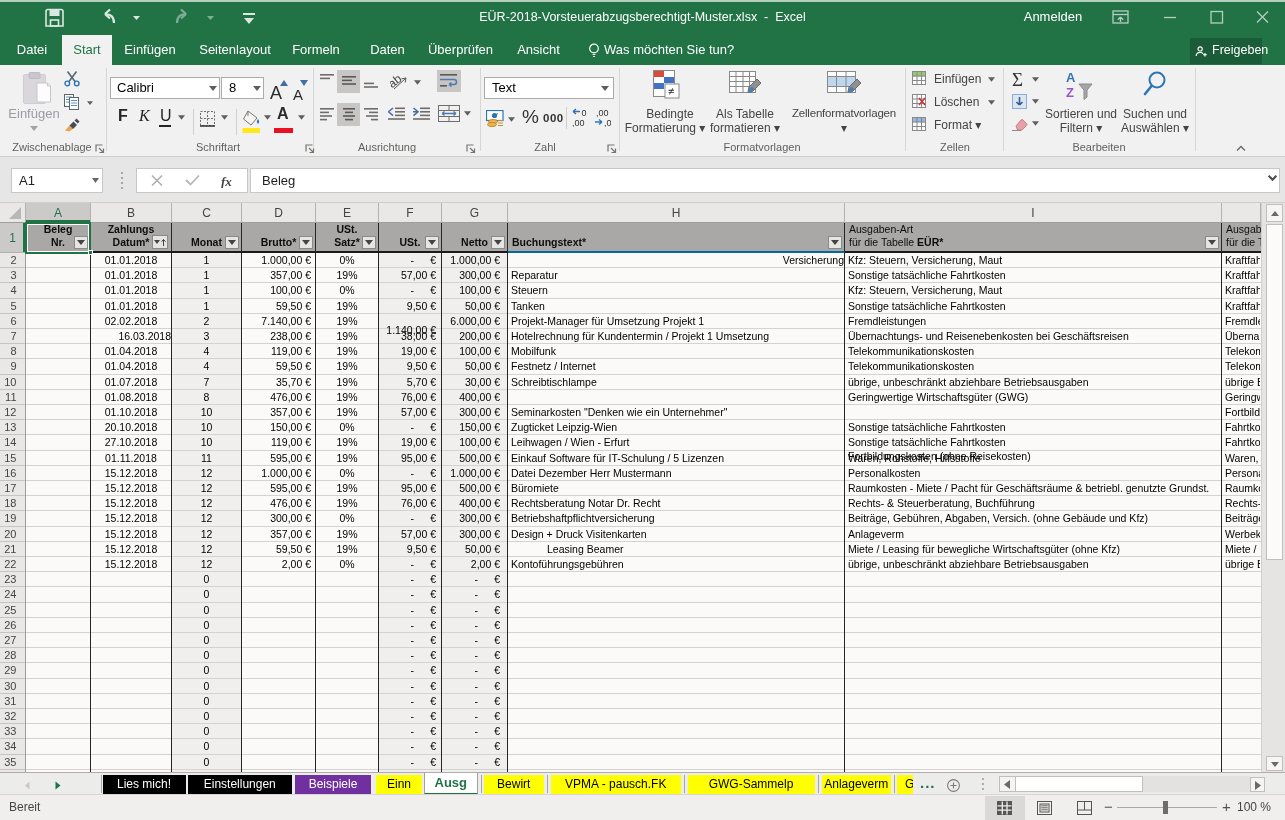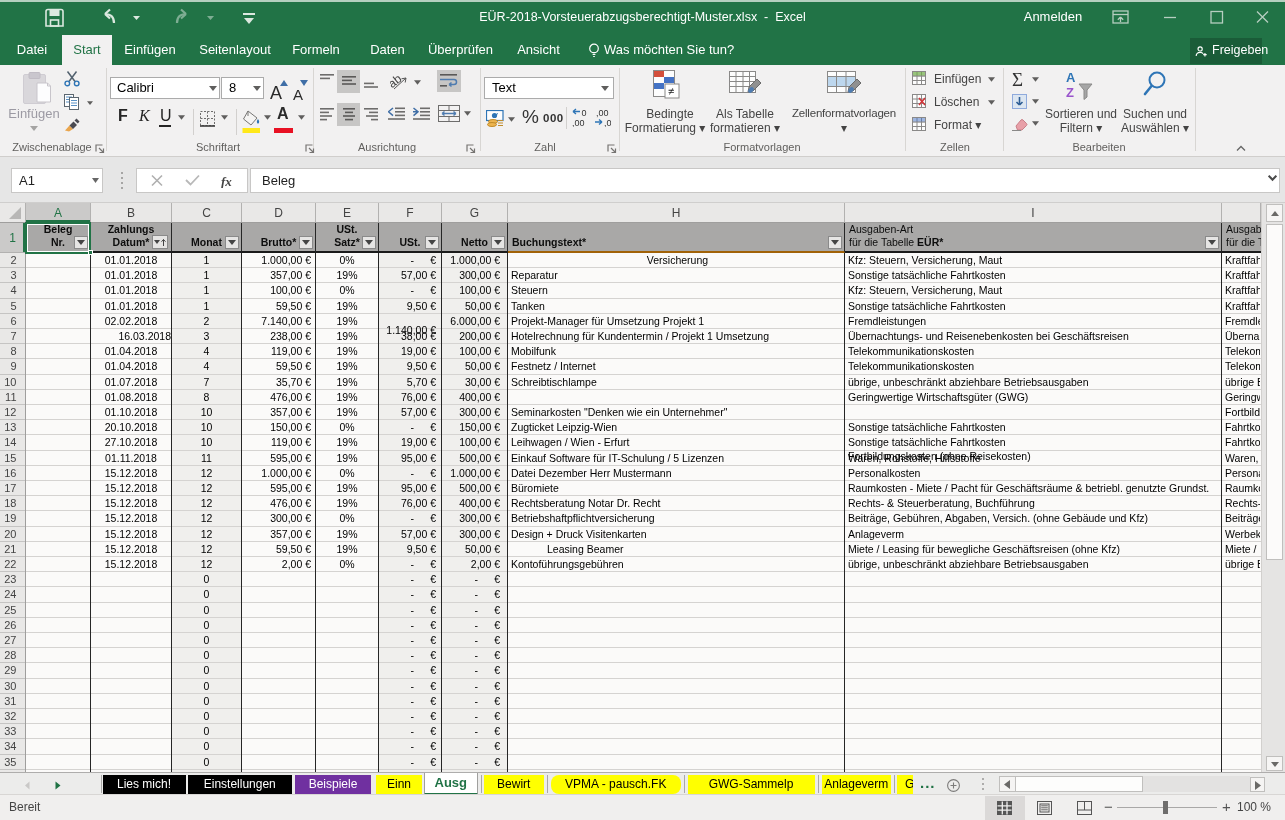--- a/index.html
+++ b/index.html
@@ -519,21 +519,21 @@
       <svg class="abs" style="left:428px;top:37px;" width="8" height="5" viewBox="0 0 8 5">
         <path d="M0 0 h8 l-4 5 z" fill="#444"></path>
       </svg>
 <div class="abs" style="left:442px;top:20px;width:66px;height:30px;background:#a9a8a7;border-bottom:2px solid #1a1a1a;border-right:1px solid #262626;font-size:10.5px;font-weight:bold;color:#0d0d0d;text-align:center;padding-left:0;display:flex;flex-direction:column;justify-content:flex-end;padding-bottom:2px;line-height:13px;overflow:hidden;">
         <div>Netto</div>
       </div>
 <div class="abs" style="left:491px;top:33px;width:14px;height:13px;background:#e6e5e4;border:1px solid #8a8a8a;"></div>
       <svg class="abs" style="left:494px;top:37px;" width="8" height="5" viewBox="0 0 8 5">
         <path d="M0 0 h8 l-4 5 z" fill="#444"></path>
       </svg>
-<div class="abs" style="left:508px;top:20px;width:337px;height:30px;background:#a9a8a7;border-bottom:2px solid #a16207;border-right:1px solid #262626;font-size:10.5px;font-weight:bold;color:#0d0d0d;text-align:left;padding-left:4px;display:flex;flex-direction:column;justify-content:flex-end;padding-bottom:2px;line-height:13px;overflow:hidden;">
+<div class="abs" style="left:508px;top:20px;width:337px;height:30px;background:#a9a8a7;border-bottom:2px solid #0369a1;border-right:1px solid #262626;font-size:10.5px;font-weight:bold;color:#0d0d0d;text-align:left;padding-left:4px;display:flex;flex-direction:column;justify-content:flex-end;padding-bottom:2px;line-height:13px;overflow:hidden;">
         <div>Buchungstext*</div>
       </div>
 <div class="abs" style="left:828px;top:33px;width:14px;height:13px;background:#e6e5e4;border:1px solid #8a8a8a;"></div>
       <svg class="abs" style="left:831px;top:37px;" width="8" height="5" viewBox="0 0 8 5">
         <path d="M0 0 h8 l-4 5 z" fill="#444"></path>
       </svg>
 <div class="abs" style="left:845px;top:20px;width:377px;height:30px;background:#a9a8a7;border-bottom:2px solid #1a1a1a;border-right:1px solid #262626;font-size:10.5px;font-weight:bold;color:#0d0d0d;text-align:left;padding-left:4px;display:flex;flex-direction:column;justify-content:flex-end;padding-bottom:2px;line-height:13px;overflow:hidden;">
         <div><span style="font-weight:normal">Ausgaben-Art</span><br><span style="font-weight:normal">für die Tabelle <b>EÜR*</b></span></div>
       </div>
 <div class="abs" style="left:1205px;top:33px;width:14px;height:13px;background:#e6e5e4;border:1px solid #8a8a8a;"></div>
@@ -548,21 +548,21 @@
 <div class="abs" style="left:88px;top:47px;width:5px;height:5px;background:#217346;border:1px solid #fff;"></div>
 <div class="abs" style="left:91px;top:50.0px;width:80px;height:15.2px;font-size:10.5px;color:#000;text-align:center;line-height:15.2px;white-space:nowrap;overflow:hidden;">01.01.2018</div>
 <div class="abs" style="left:172px;top:50.0px;width:69px;height:15.2px;font-size:10.5px;color:#000;text-align:center;line-height:15.2px;white-space:nowrap;overflow:hidden;">1</div>
 <div class="abs" style="left:242px;top:50.0px;width:73px;height:15.2px;font-size:10.5px;color:#000;text-align:right;padding-right:4px;line-height:15.2px;white-space:nowrap;overflow:hidden;">1.000,00 €</div>
 <div class="abs" style="left:316px;top:50.0px;width:62px;height:15.2px;font-size:10.5px;color:#000;text-align:center;line-height:15.2px;white-space:nowrap;overflow:hidden;">0%</div>
 <div class="abs" style="left:379px;top:50.0px;width:62px;height:15.2px;font-size:10.5px;color:#000;line-height:15.2px;">
         <span style="position:absolute;right:27px;">-</span>
         <span style="position:absolute;right:5px;">€</span>
       </div>
 <div class="abs" style="left:442px;top:50.0px;width:65px;height:15.2px;font-size:10.5px;color:#000;text-align:right;padding-right:7px;line-height:15.2px;white-space:nowrap;overflow:hidden;">1.000,00 €</div>
-<div class="abs" style="left:508px;top:50.0px;width:336px;height:15.2px;font-size:10.5px;color:#000;text-align:center;padding-left:3px;line-height:15.2px;white-space:nowrap;overflow:hidden;">Versicherung</div>
+<div class="abs" style="left:508px;top:50.0px;width:336px;height:15.2px;font-size:10.5px;color:#000;text-align:right;padding-left:3px;line-height:15.2px;white-space:nowrap;overflow:hidden;">Versicherung</div>
 <div class="abs" style="left:845px;top:50.0px;width:376px;height:15.2px;font-size:10.5px;color:#000;text-align:left;padding-left:3px;line-height:15.2px;white-space:nowrap;overflow:hidden;">Kfz: Steuern, Versicherung, Maut</div>
 <div class="abs" style="left:1222px;top:50.0px;width:38px;height:15.2px;font-size:10.5px;color:#000;text-align:left;padding-left:3px;line-height:15.2px;white-space:nowrap;overflow:hidden;">Kraftfahr</div>
 <div class="abs" style="left:91px;top:65.2px;width:80px;height:15.2px;font-size:10.5px;color:#000;text-align:center;line-height:15.2px;white-space:nowrap;overflow:hidden;">01.01.2018</div>
 <div class="abs" style="left:172px;top:65.2px;width:69px;height:15.2px;font-size:10.5px;color:#000;text-align:center;line-height:15.2px;white-space:nowrap;overflow:hidden;">1</div>
 <div class="abs" style="left:242px;top:65.2px;width:73px;height:15.2px;font-size:10.5px;color:#000;text-align:right;padding-right:4px;line-height:15.2px;white-space:nowrap;overflow:hidden;">357,00 €</div>
 <div class="abs" style="left:316px;top:65.2px;width:62px;height:15.2px;font-size:10.5px;color:#000;text-align:center;line-height:15.2px;white-space:nowrap;overflow:hidden;">19%</div>
 <div class="abs" style="left:379px;top:65.2px;width:62px;height:15.2px;font-size:10.5px;color:#000;text-align:right;padding-right:5px;line-height:15.2px;white-space:nowrap;overflow:hidden;">57,00 €</div>
 <div class="abs" style="left:442px;top:65.2px;width:65px;height:15.2px;font-size:10.5px;color:#000;text-align:right;padding-right:7px;line-height:15.2px;white-space:nowrap;overflow:hidden;">300,00 €</div>
 <div class="abs" style="left:508px;top:65.2px;width:336px;height:15.2px;font-size:10.5px;color:#000;text-align:left;padding-left:3px;line-height:15.2px;white-space:nowrap;overflow:hidden;">Reparatur</div>
 <div class="abs" style="left:845px;top:65.2px;width:376px;height:15.2px;font-size:10.5px;color:#000;text-align:left;padding-left:3px;line-height:15.2px;white-space:nowrap;overflow:hidden;">Sonstige tatsächliche Fahrtkosten</div>
@@ -731,21 +731,21 @@
 <div class="abs" style="left:508px;top:323.6px;width:336px;height:15.2px;font-size:10.5px;color:#000;text-align:left;padding-left:3px;line-height:15.2px;white-space:nowrap;overflow:hidden;">Design + Druck Visitenkarten</div>
 <div class="abs" style="left:845px;top:323.6px;width:376px;height:15.2px;font-size:10.5px;color:#000;text-align:left;padding-left:3px;line-height:15.2px;white-space:nowrap;overflow:hidden;">Anlageverm</div>
 <div class="abs" style="left:1222px;top:323.6px;width:38px;height:15.2px;font-size:10.5px;color:#000;text-align:left;padding-left:3px;line-height:15.2px;white-space:nowrap;overflow:hidden;">Werbeko</div>
 <div class="abs" style="left:91px;top:338.8px;width:80px;height:15.2px;font-size:10.5px;color:#000;text-align:center;line-height:15.2px;white-space:nowrap;overflow:hidden;">15.12.2018</div>
 <div class="abs" style="left:172px;top:338.8px;width:69px;height:15.2px;font-size:10.5px;color:#000;text-align:center;line-height:15.2px;white-space:nowrap;overflow:hidden;">12</div>
 <div class="abs" style="left:242px;top:338.8px;width:73px;height:15.2px;font-size:10.5px;color:#000;text-align:right;padding-right:4px;line-height:15.2px;white-space:nowrap;overflow:hidden;">59,50 €</div>
 <div class="abs" style="left:316px;top:338.8px;width:62px;height:15.2px;font-size:10.5px;color:#000;text-align:center;line-height:15.2px;white-space:nowrap;overflow:hidden;">19%</div>
 <div class="abs" style="left:379px;top:338.8px;width:62px;height:15.2px;font-size:10.5px;color:#000;text-align:right;padding-right:5px;line-height:15.2px;white-space:nowrap;overflow:hidden;">9,50 €</div>
 <div class="abs" style="left:442px;top:338.8px;width:65px;height:15.2px;font-size:10.5px;color:#000;text-align:right;padding-right:7px;line-height:15.2px;white-space:nowrap;overflow:hidden;">50,00 €</div>
 <div class="abs" style="left:508px;top:338.8px;width:336px;height:15.2px;font-size:10.5px;color:#000;text-align:left;padding-left:3px;line-height:15.2px;white-space:nowrap;overflow:hidden;margin-left:36px;">Leasing Beamer</div>
-<div class="abs" style="left:845px;top:338.8px;width:376px;height:15.2px;font-size:10.5px;color:#000;text-align:left;padding-left:3px;line-height:15.2px;white-space:nowrap;overflow:hidden;">Miete / Leasing für bewegliche Geschäftsreisen (ohne Kfz)</div>
+<div class="abs" style="left:845px;top:338.8px;width:376px;height:15.2px;font-size:10.5px;color:#000;text-align:left;padding-left:3px;line-height:15.2px;white-space:nowrap;overflow:hidden;">Miete / Leasing für bewegliche Wirtschaftsgüter (ohne Kfz)</div>
 <div class="abs" style="left:1222px;top:338.8px;width:38px;height:15.2px;font-size:10.5px;color:#000;text-align:left;padding-left:3px;line-height:15.2px;white-space:nowrap;overflow:hidden;">Miete / L</div>
 <div class="abs" style="left:91px;top:354.0px;width:80px;height:15.2px;font-size:10.5px;color:#000;text-align:center;line-height:15.2px;white-space:nowrap;overflow:hidden;">15.12.2018</div>
 <div class="abs" style="left:172px;top:354.0px;width:69px;height:15.2px;font-size:10.5px;color:#000;text-align:center;line-height:15.2px;white-space:nowrap;overflow:hidden;">12</div>
 <div class="abs" style="left:242px;top:354.0px;width:73px;height:15.2px;font-size:10.5px;color:#000;text-align:right;padding-right:4px;line-height:15.2px;white-space:nowrap;overflow:hidden;">2,00 €</div>
 <div class="abs" style="left:316px;top:354.0px;width:62px;height:15.2px;font-size:10.5px;color:#000;text-align:center;line-height:15.2px;white-space:nowrap;overflow:hidden;">0%</div>
 <div class="abs" style="left:379px;top:354.0px;width:62px;height:15.2px;font-size:10.5px;color:#000;line-height:15.2px;">
         <span style="position:absolute;right:27px;">-</span>
         <span style="position:absolute;right:5px;">€</span>
       </div>
 <div class="abs" style="left:442px;top:354.0px;width:65px;height:15.2px;font-size:10.5px;color:#000;text-align:right;padding-right:7px;line-height:15.2px;white-space:nowrap;overflow:hidden;">2,00 €</div>
@@ -899,21 +899,21 @@
 <div class="abs" style="left:547px;top:2px;width:1px;height:18px;background:#a9a8a7;"></div>
 <div class="abs" style="left:684px;top:2px;width:1px;height:18px;background:#a9a8a7;"></div>
 <div class="abs" style="left:818px;top:2px;width:1px;height:18px;background:#a9a8a7;"></div>
 <div class="abs" style="left:894px;top:2px;width:1px;height:18px;background:#a9a8a7;"></div>
 <div class="abs" style="left:102.5px;top:1.5px;width:83px;height:19px;background:#000000;color:#fff;font-size:12px;text-align:center;line-height:19px;overflow:hidden;">Lies mich!</div>
 <div class="abs" style="left:187.5px;top:1.5px;width:104.5px;height:19px;background:#000000;color:#fff;font-size:12px;text-align:center;line-height:19px;overflow:hidden;">Einstellungen</div>
 <div class="abs" style="left:295px;top:1.5px;width:76px;height:19px;background:#7030a0;color:#fff;font-size:12px;text-align:center;line-height:19px;overflow:hidden;">Beispiele</div>
 <div class="abs" style="left:376px;top:1.5px;width:46px;height:19px;background:#ffff00;color:#000;font-size:12px;text-align:center;line-height:19px;overflow:hidden;">Einn</div>
 <div class="abs" style="left:424px;top:0;width:53.5px;height:22px;background:#fff;border-left:1px solid #a0a09e;border-right:1px solid #a0a09e;border-bottom:2px solid #217346;color:#217346;font-size:13px;font-weight:bold;text-align:center;line-height:20px;">Ausg</div>
 <div class="abs" style="left:484px;top:1.5px;width:59.5px;height:19px;background:#ffff00;color:#000;font-size:12px;text-align:center;line-height:19px;overflow:hidden;">Bewirt</div>
-<div class="abs" style="left:551px;top:1.5px;width:129.5px;height:19px;background:#ffff00;color:#000;font-size:12px;text-align:center;line-height:19px;overflow:hidden;border-radius:8px;">VPMA - pausch.FK</div>
+<div class="abs" style="left:551px;top:1.5px;width:129.5px;height:19px;background:#ffff00;color:#000;font-size:12px;text-align:center;line-height:19px;overflow:hidden;">VPMA - pausch.FK</div>
 <div class="abs" style="left:687.5px;top:1.5px;width:127px;height:19px;background:#ffff00;color:#000;font-size:12px;text-align:center;line-height:19px;overflow:hidden;">GWG-Sammelp</div>
 <div class="abs" style="left:821.5px;top:1.5px;width:69.5px;height:19px;background:#ffff00;color:#000;font-size:12px;text-align:center;line-height:19px;overflow:hidden;">Anlageverm</div>
 <div class="abs" style="left:897px;top:1.5px;width:16px;height:19px;background:#ffff00;color:#000;font-size:12px;text-align:center;line-height:19px;overflow:hidden;">
         <span style="position:absolute;left:8px;top:0;">G</span>
       </div>
 <div class="abs" style="left:920px;top:0px;width:16px;height:20px;color:#1f7244;font-size:15px;font-weight:bold;letter-spacing:1px;line-height:20px;">...</div>
 <svg class="abs" style="left:947px;top:6px;" width="13" height="13" viewBox="0 0 13 13">
         <circle cx="6.5" cy="6.5" r="5.9" fill="none" stroke="#7c7b7a" stroke-width="1.1"></circle>
         <path d="M6.5 3.5 V9.5 M3.5 6.5 H9.5" stroke="#7c7b7a" stroke-width="1.1"></path>
       </svg>

